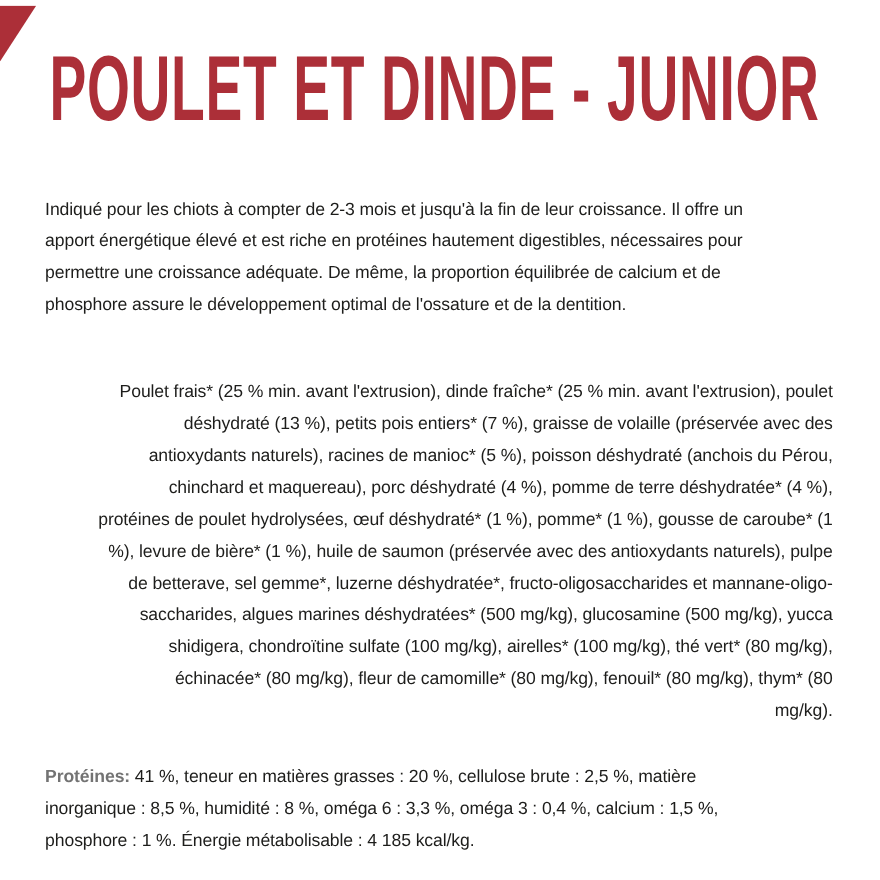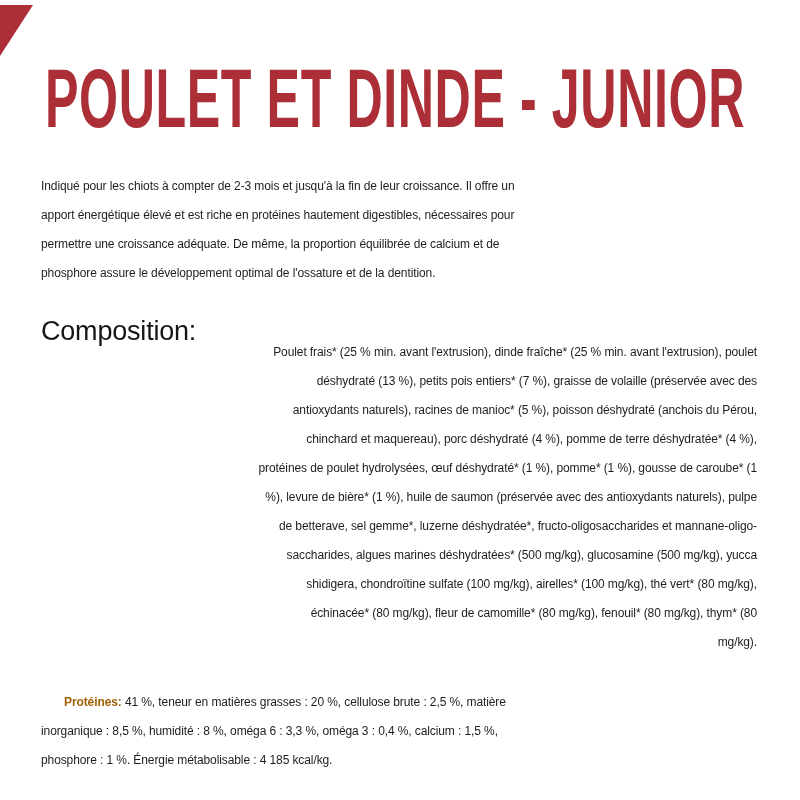--- a/index.html
+++ b/index.html
@@ -15,70 +15,69 @@
 
   
   .corner-ribbon {
     position: absolute; top: 5px; left: 0;
     width: 33px; height: 51px;
     background: #ac2f38;
     clip-path: polygon(0 0, 100% 0, 0 100%);
   }
 
   
-  .title-wrap { position: absolute; top: 48px; left: 45px; width: 710px; height: 92px; text-align: center; }
+  .title-wrap { position: absolute; top: 30px; left: 45px; width: 710px; height: 92px; text-align: center; }
   .title-text {
     font-family: "Liberation Sans", sans-serif;
     font-weight: 700;
     font-size: 84px;
     fill: #ac2f38;
     letter-spacing: 1px;
   }
 
   .body-text {
     position: absolute; left: 41px; width: 716px;
-    font-size: 12px; line-height: 29px;
+    font-size: 16px; line-height: 29px;
     letter-spacing: -0.1px;
     color: #1d1d1b;
   }
   .prelines { white-space: pre-line; }
 
   .intro { top: 160px; }
 
   .section-heading {
     position: absolute; left: 41px; top: 293px;
     font-size: 27px; line-height: 32px;
     font-weight: 400; color: #161614;
     letter-spacing: -0.2px;
   }
 
   .composition-text { top: 326px; text-align: right; }
 
   .analysis { top: 676px; }
-  .analysis strong { font-weight: 700; color: #a16207; margin-left: 23px; }
+  .analysis strong { font-weight: 700; color: #737373; }
 </style>
 </head>
 <body>
 
 <div class="page">
 
   <div class="corner-ribbon"></div>
 
   <div class="title-wrap">
     <svg width="710" height="92" viewBox="0 0 710 92">
         <text class="title-text" x="0" y="79" textLength="700" lengthAdjust="spacingAndGlyphs">POULET ET DINDE - JUNIOR</text>
       </svg>
   </div>
 
   <p class="body-text intro"><span class="prelines">Indiqué pour les chiots à compter de 2-3 mois et jusqu'à la fin de leur croissance. Il offre un
 apport énergétique élevé et est riche en protéines hautement digestibles, nécessaires pour
 permettre une croissance adéquate. De même, la proportion équilibrée de calcium et de
 phosphore assure le développement optimal de l'ossature et de la dentition.</span></p>
 
-  <h2 class="section-heading">Composition:</h2>
 
   <p class="body-text composition-text"><span class="prelines">Poulet frais* (25 % min. avant l'extrusion), dinde fraîche* (25 % min. avant l'extrusion), poulet
 déshydraté (13 %), petits pois entiers* (7 %), graisse de volaille (préservée avec des
 antioxydants naturels), racines de manioc* (5 %), poisson déshydraté (anchois du Pérou,
 chinchard et maquereau), porc déshydraté (4 %), pomme de terre déshydratée* (4 %),
 protéines de poulet hydrolysées, œuf déshydraté* (1 %), pomme* (1 %), gousse de caroube* (1
 %), levure de bière* (1 %), huile de saumon (préservée avec des antioxydants naturels), pulpe
 de betterave, sel gemme*, luzerne déshydratée*, fructo-oligosaccharides et mannane-oligo-
 saccharides, algues marines déshydratées* (500 mg/kg), glucosamine (500 mg/kg), yucca
 shidigera, chondroïtine sulfate (100 mg/kg), airelles* (100 mg/kg), thé vert* (80 mg/kg),

